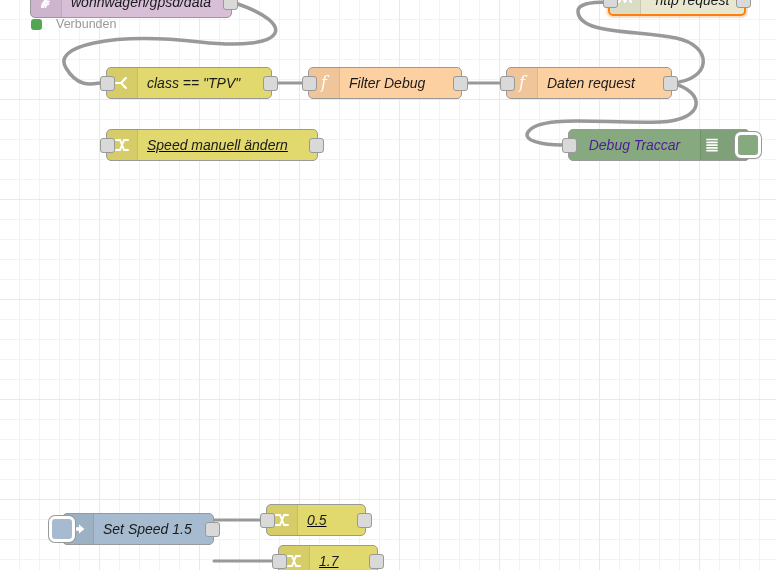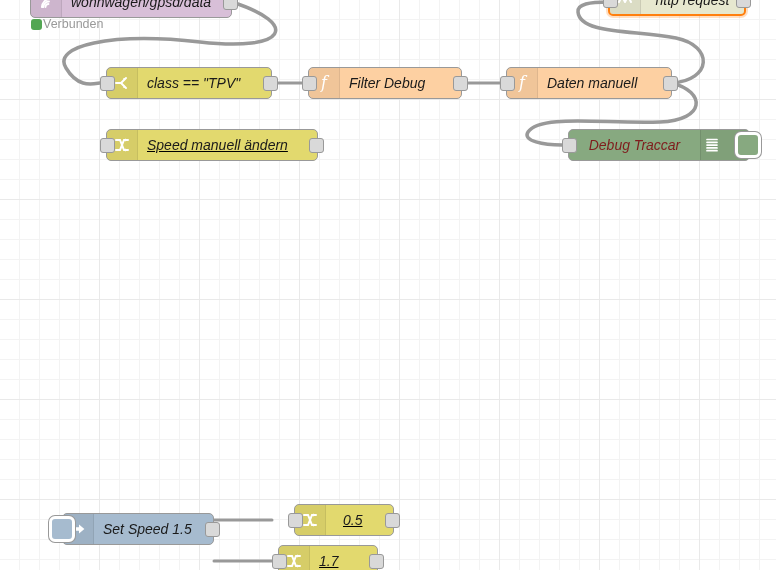--- a/index.html
+++ b/index.html
@@ -157,21 +157,21 @@
     border-radius: 6px;
     box-sizing: border-box;
     box-shadow: 0 0 0 1px #999;
   }
 
   
   .node-status {
     position: absolute;
     display: flex;
     align-items: center;
-    gap: 1px;
+    gap: 14px;
   }
   .status-dot {
     width: 11px;
     height: 11px;
     border-radius: 3px;
     background: #53a653;
   }
   .status-text {
     font-family: "Liberation Sans", sans-serif;
     font-size: 12.5px;
@@ -259,27 +259,27 @@
     <div class="port in"></div>
     <div class="port out"></div>
   </div>
 
   <div class="node n-func" style="left:506px; top:67px; width:166px;">
     <div class="node-icon">
       <svg width="18" height="18" viewBox="0 0 18 18">
         <text x="9" y="14" text-anchor="middle" font-family="DejaVu Serif, serif" font-size="16" font-style="italic" fill="#ffffff">f</text>
       </svg>
     </div>
-    <div class="node-label">Daten manuell</div>
+    <div class="node-label">Daten request</div>
     <div class="port in"></div>
     <div class="port out"></div>
   </div>
 
   <div class="node n-debug" style="left:568px; top:129px; width:182px;">
-    <div class="node-label center" style="color:#7f1d1d;">Debug Traccar</div>
+    <div class="node-label center" style="color:#4c1d95;">Debug Traccar</div>
     <div class="debug-tail">
       <svg width="18" height="18" viewBox="0 0 18 18">
         <g stroke="#ffffff" stroke-width="1.7" stroke-linecap="round">
           <line x1="4" y1="3.5" x2="14" y2="3.5"></line>
           <line x1="4" y1="6.3" x2="14" y2="6.3"></line>
           <line x1="4" y1="9.1" x2="14" y2="9.1"></line>
           <line x1="4" y1="11.9" x2="14" y2="11.9"></line>
           <line x1="4" y1="14.7" x2="14" y2="14.7"></line>
         </g>
       </svg>
@@ -298,21 +298,21 @@
         <path d="M15 4 l-3 -1.6 0 3.2 z" fill="#ffffff"></path>
         <path d="M15 14 l-3 -1.6 0 3.2 z" fill="#ffffff"></path>
       </svg>
     </div>
     <div class="node-label">Speed manuell ändern</div>
     <div class="port in"></div>
     <div class="port out"></div>
   </div>
 
 
-  <div class="node n-change" style="left:294px; top:504px; width:100px;gap:8px;">
+  <div class="node n-change" style="left:266px; top:504px; width:100px;">
     <div class="node-icon">
       <svg width="18" height="18" viewBox="0 0 18 18">
         <g fill="none" stroke="#ffffff" stroke-width="2" stroke-linecap="round">
           <path d="M3 4 L7 4 L11 14 L15 14"></path>
           <path d="M3 14 L7 14 L11 4 L15 4"></path>
         </g>
         <path d="M15 4 l-3 -1.6 0 3.2 z" fill="#ffffff"></path>
         <path d="M15 14 l-3 -1.6 0 3.2 z" fill="#ffffff"></path>
       </svg>
     </div>

